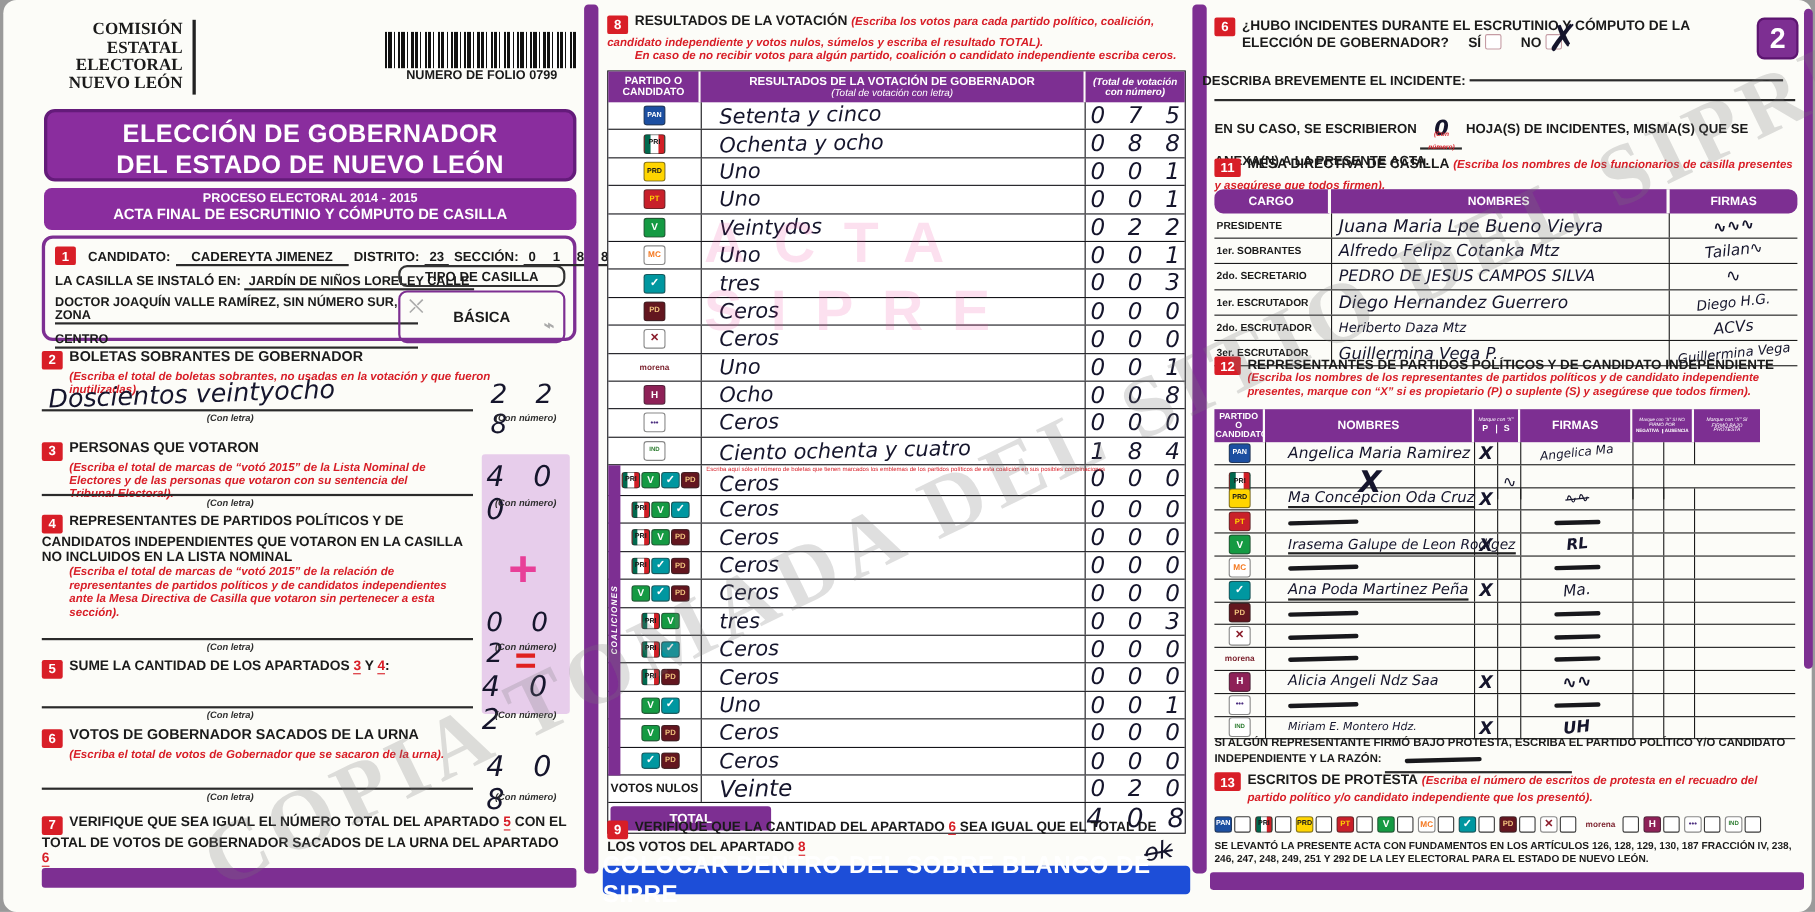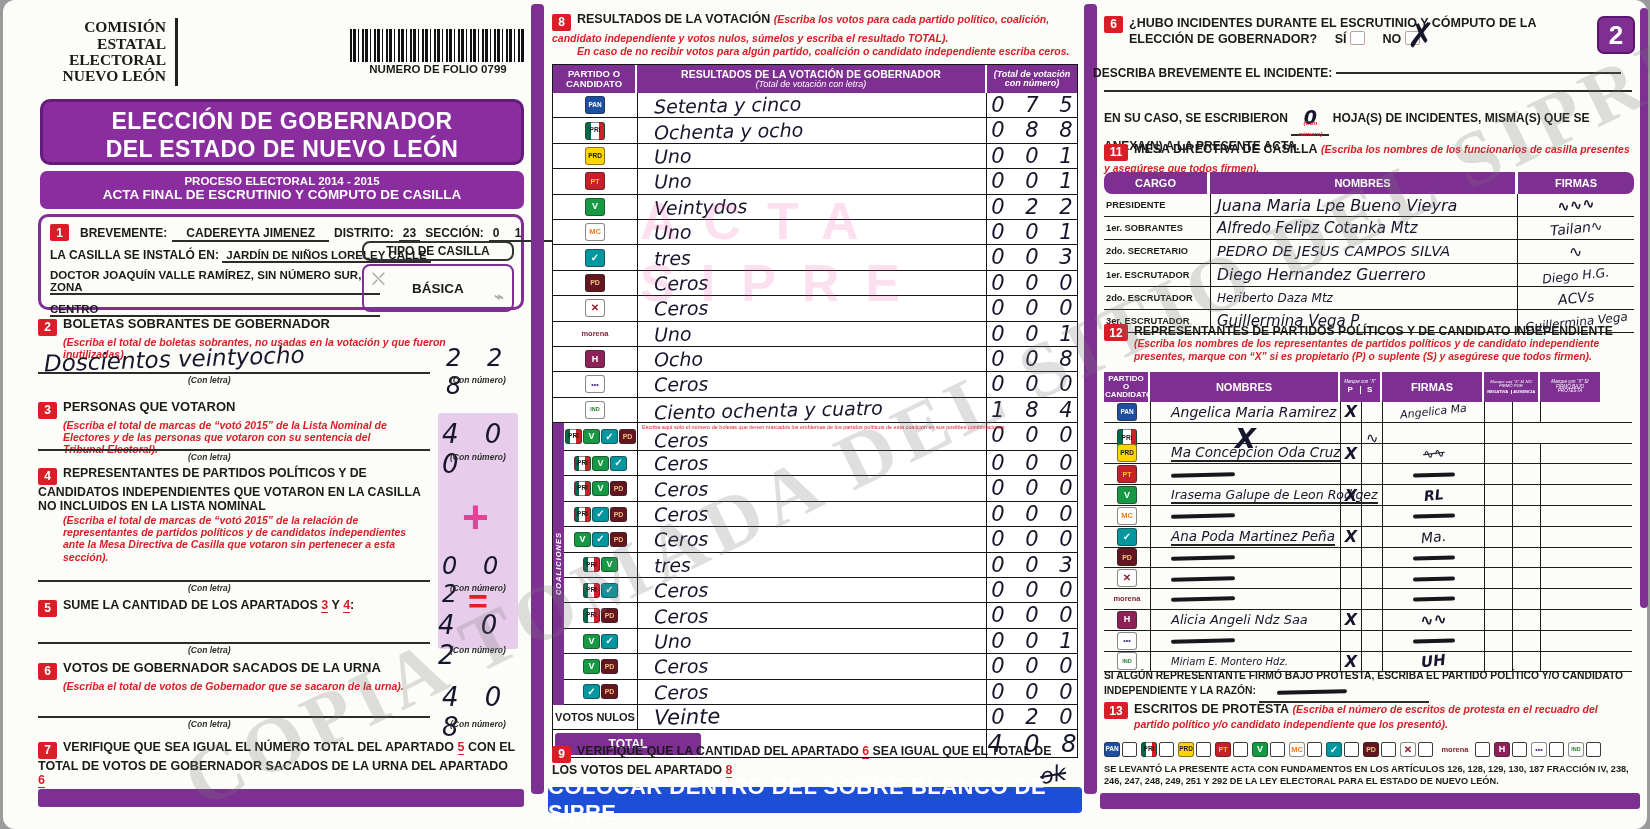--- a/index.html
+++ b/index.html
@@ -87,21 +87,21 @@
 </div>
 
 <div class="abs z" style="left:40px;top:171px;width:484px;height:38px;background:#8a2d9e;border-radius:7px;color:#fff;text-align:center;padding-top:4px">
   <div style="font-weight:bold;font-size:11.5px">PROCESO ELECTORAL  2014 - 2015</div>
   <div style="font-weight:bold;font-size:13.5px">ACTA FINAL DE ESCRUTINIO Y CÓMPUTO DE CASILLA</div>
 </div>
 
 <div class="abs z" style="left:38px;top:214px;width:486px;height:96px;border:3px solid #7d2f92;border-radius:10px;padding:7px 9px;font-size:12px">
   <div style="display:flex;align-items:baseline;gap:5px;white-space:nowrap">
     <span class="b">1</span>
-    <span style="font-weight:bold">BREVEMENTE:</span>
+    <span style="font-weight:bold">CANDIDATO:</span>
     <span class="ul" style="font-weight:bold;padding:0 14px">CADEREYTA JIMENEZ</span>
     <span style="font-weight:bold">DISTRITO:</span>
     <span class="ul" style="font-weight:bold;padding:0 4px">23</span>
     <span style="font-weight:bold">SECCIÓN:</span>
     <span class="ul" style="font-weight:bold;letter-spacing:6px;padding:0 4px">0 1 8 8</span>
   </div>
   <div style="margin-top:6px;white-space:nowrap">
     <span style="font-weight:bold">LA CASILLA SE INSTALÓ EN:</span>
     <span class="ul" style="font-weight:bold;font-size:11.5px;padding:0 4px">JARDÍN DE NIÑOS LORELEY CALLE</span>
   </div>

